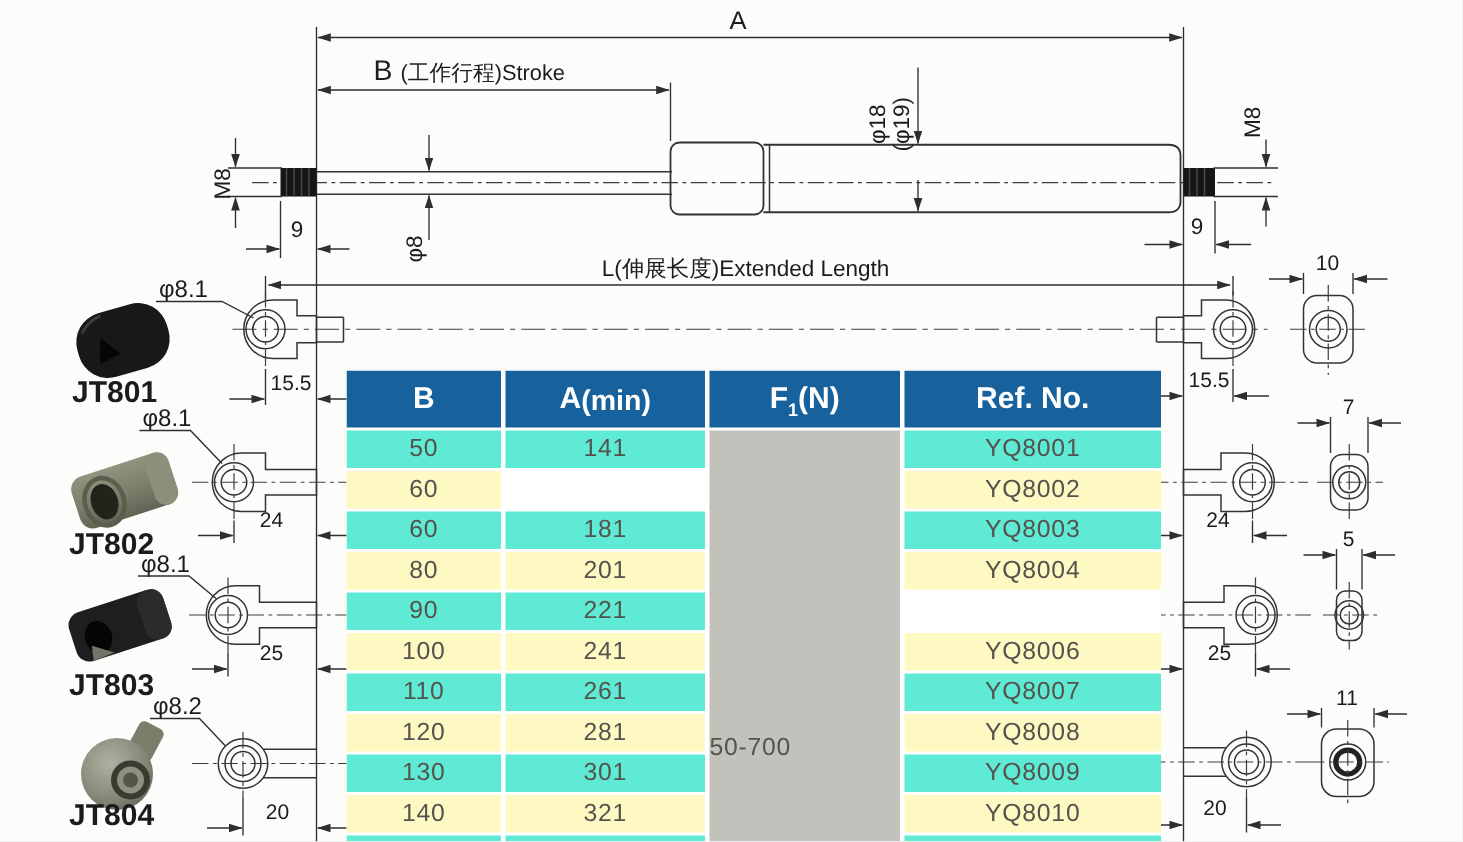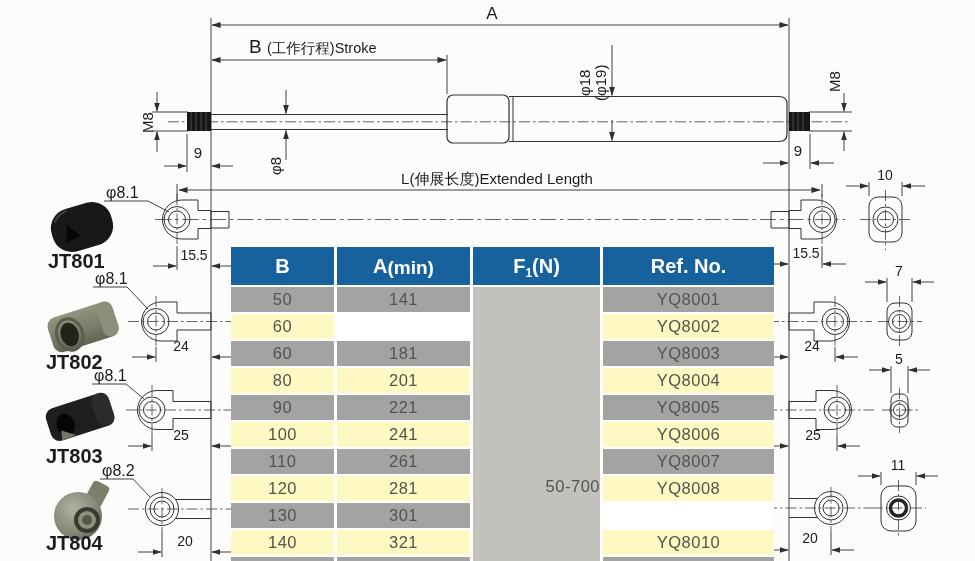--- a/index.html
+++ b/index.html
@@ -24,27 +24,27 @@
   .llbl{font-size:15px}
   
   .spec-table{position:absolute;left:231px;top:247px;width:543px;height:314px;
       display:grid;grid-template-columns:103px 133px 127px 171px;
       grid-template-rows:38px repeat(10,25px) 4px;gap:2px 3px;background:#fff;overflow:hidden}
   .hdr{background:#17619c;color:#fff;display:flex;align-items:center;justify-content:center;
        font-weight:bold;font-size:20px;grid-row:1}
   .hdr .sm{font-size:19px;margin-top:4px}
   .hdr .sub{font-size:12px;align-self:flex-end;margin-bottom:5px}
   .cell{font-size:16.5px;color:#55534d;text-align:center;line-height:25px;letter-spacing:0.5px}
-  .lt{background:#a3a3a3}
+  .lt{background:#5eead4}
   .dk{background:#fef9c3}
   .c1{grid-column:1}.c2{grid-column:2}.c4{grid-column:4}
   .r1{grid-row:2}.r2{grid-row:3}.r3{grid-row:4}.r4{grid-row:5}.r5{grid-row:6}
   .r6{grid-row:7}.r7{grid-row:8}.r8{grid-row:9}.r9{grid-row:10}.r10{grid-row:11}.r11{grid-row:12}
   .fcell{grid-column:3;grid-row:2 / span 11;background:#c3c1bb;position:relative}
-  .fcell span{position:absolute;top:190px;left:0;width:100%;text-align:right;
+  .fcell span{position:absolute;top:202px;left:0;width:100%;text-align:left;
       font-size:16.5px;color:#55534d;letter-spacing:0.5px}
 </style>
 </head>
 <body>
 
 <div class="stage">
 
 <svg width="975" height="561" viewBox="0 0 975 561">
   <defs>
     <marker id="ar" viewBox="0 0 10 10" refX="9.5" refY="5" markerWidth="10" markerHeight="10" orient="auto-start-reverse">
@@ -394,36 +394,36 @@
   <div class="cell lt c1 r3">60</div>
   <div class="cell lt c2 r3">181</div>
   <div class="cell lt c4 r3">YQ8003</div>
 
   <div class="cell dk c1 r4">80</div>
   <div class="cell dk c2 r4">201</div>
   <div class="cell dk c4 r4">YQ8004</div>
 
   <div class="cell lt c1 r5">90</div>
   <div class="cell lt c2 r5">221</div>
-  <div class="cell lt c4 r5">YQ8005</div>
 
   <div class="cell dk c1 r6">100</div>
   <div class="cell dk c2 r6">241</div>
   <div class="cell dk c4 r6">YQ8006</div>
 
   <div class="cell lt c1 r7">110</div>
   <div class="cell lt c2 r7">261</div>
   <div class="cell lt c4 r7">YQ8007</div>
 
   <div class="cell dk c1 r8">120</div>
   <div class="cell dk c2 r8">281</div>
   <div class="cell dk c4 r8">YQ8008</div>
 
   <div class="cell lt c1 r9">130</div>
   <div class="cell lt c2 r9">301</div>
+  <div class="cell lt c4 r9">YQ8009</div>
 
   <div class="cell dk c1 r10">140</div>
   <div class="cell dk c2 r10">321</div>
   <div class="cell dk c4 r10">YQ8010</div>
 
   <div class="cell lt c1 r11"></div>
   <div class="cell lt c2 r11"></div>
   <div class="cell lt c4 r11"></div>
 </div>
 

